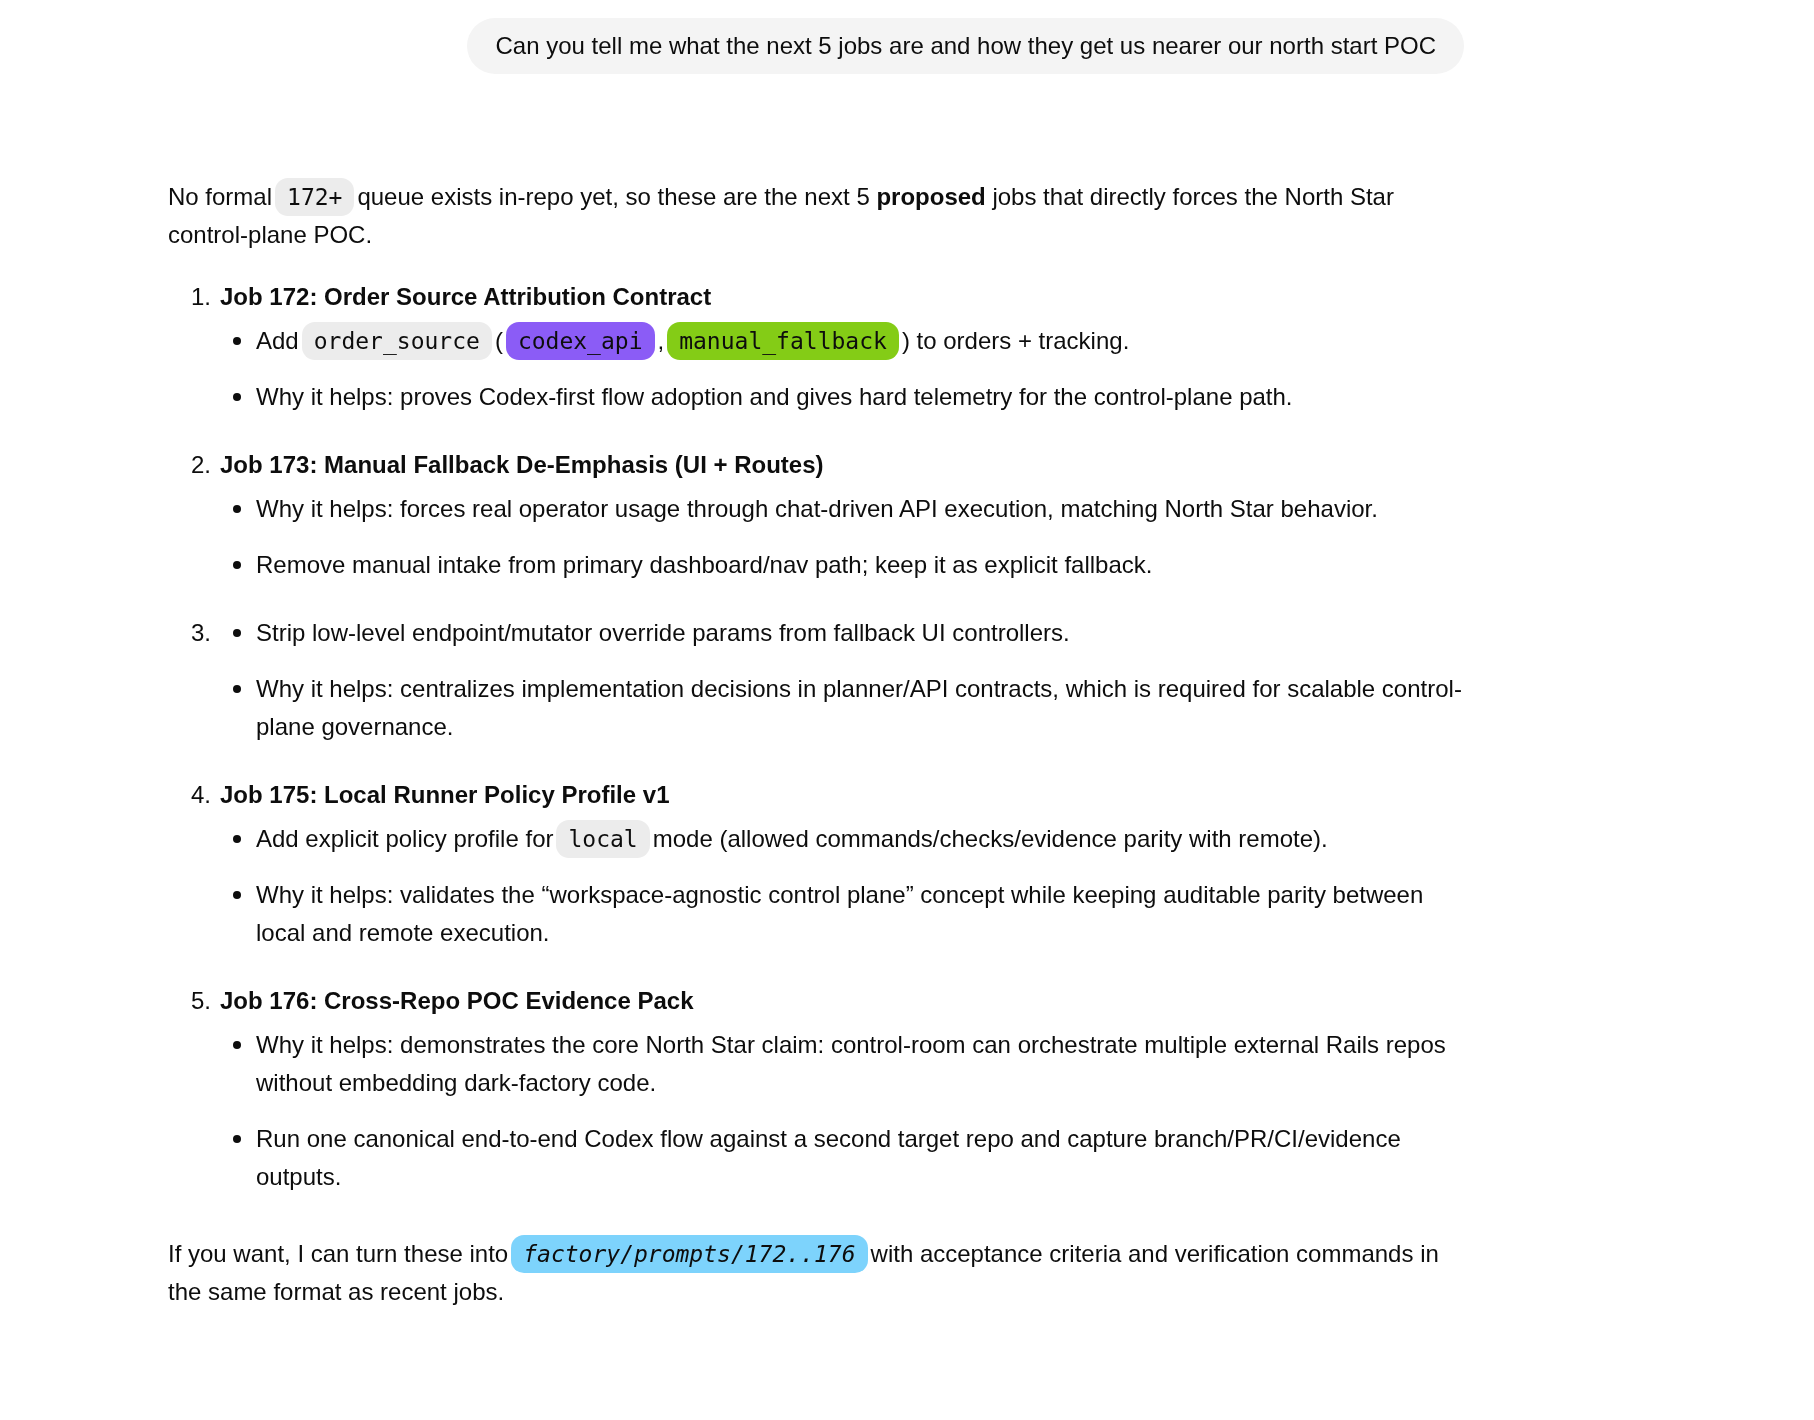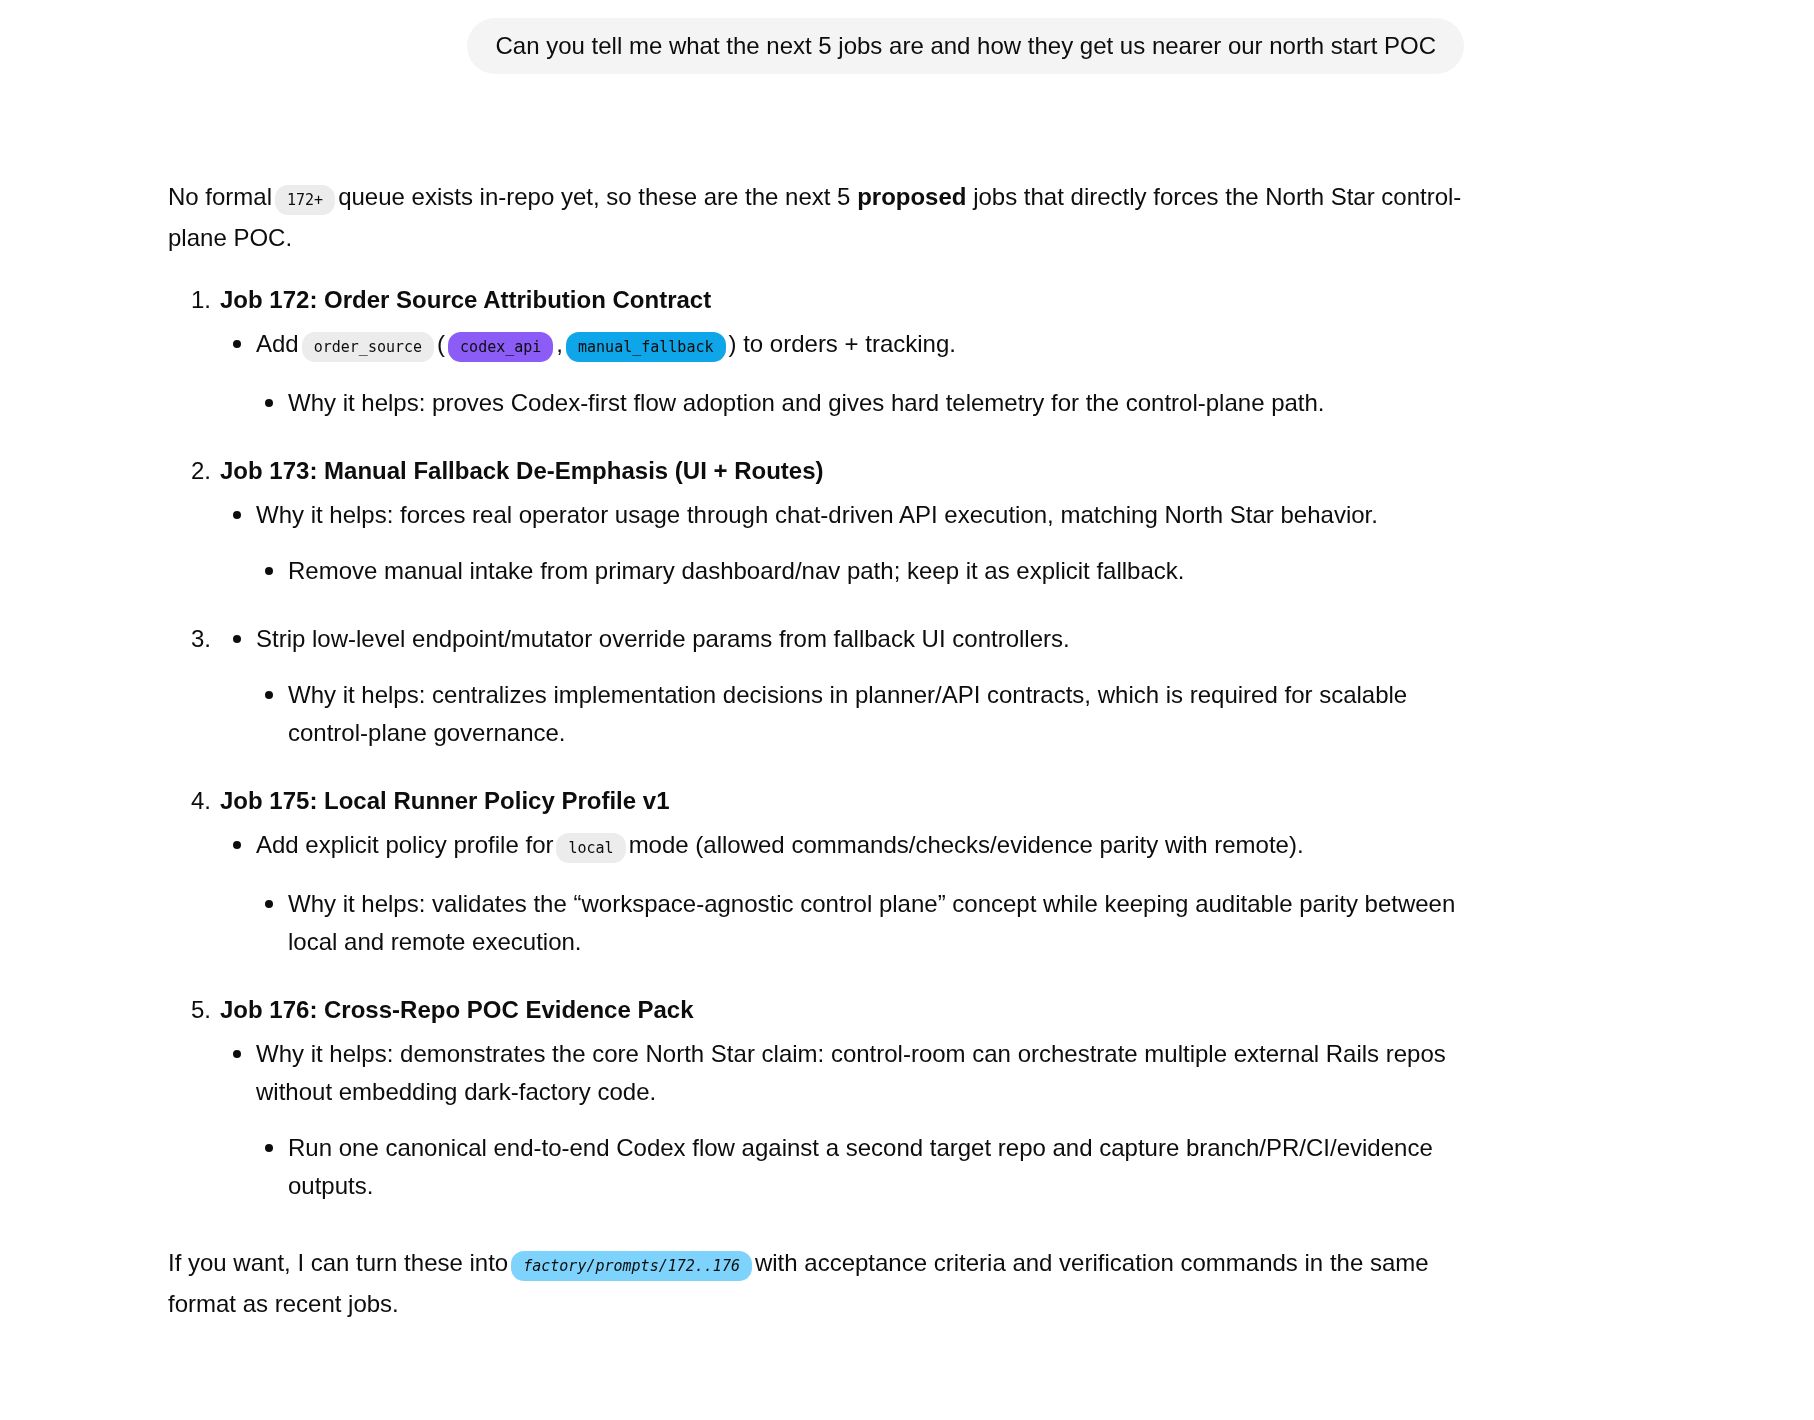--- a/index.html
+++ b/index.html
@@ -40,21 +40,21 @@
     line-height: 38px;
     max-width: 1480px;
   }
   .para { margin: 0; }
   .intro { margin: 0 0 24px 0; }
   .outro { margin: 39px 0 0 0; }
   .b, .job-title { font-weight: 700; }
   
   .chip {
     font-family: "DejaVu Sans Mono", "Liberation Mono", monospace;
-    font-size: 15px;
+    font-size: 23px;
     background: #ececec;
     border-radius: 13px;
     padding: 6px 12px;
     margin: 0 3px;
     white-space: nowrap;
     color: #0d0d0d;
   }
   
   ol.jobs {
     list-style: none;
@@ -78,21 +78,21 @@
   
   ul.bullets {
     list-style: none;
     margin: 6px 0 0 0;
     padding: 0 0 0 36px;
   }
   ul.bullets li {
     position: relative;
     margin: 0 0 18px 0;
   }
-  ul.bullets li:last-child { margin-bottom: 0; margin-left: 32px; }
+  ul.bullets li:last-child { margin-bottom: 0; }
   ul.bullets li::before {
     content: "";
     position: absolute;
     left: -23px;
     top: 15px;
     width: 8px;
     height: 8px;
     border-radius: 50%;
     background: #0d0d0d;
   }
@@ -104,21 +104,21 @@
 
   <div class="user-row">
     <div class="user-bubble" style="background: rgb(244, 244, 244);">Can you tell me what the next 5 jobs are and how they get us nearer our north start POC</div>
   </div>
 
   <div class="assistant">
     <p class="para intro"><span>No formal</span><span class="chip" style="background: rgb(236, 236, 236);">172+</span><span>queue exists in-repo yet, so these are the next 5 </span><span class="b">proposed</span><span> jobs that directly forces the North Star control-plane POC.</span></p>
 
     <ol class="jobs" id="jobs-list">
         <li class="job"><strong class="job-title">Job 172: Order Source Attribution Contract</strong><ul class="bullets">
-            <li><span>Add</span><span class="chip" style="background: rgb(236, 236, 236);">order_source</span><span>(</span><span class="chip" style="background: #8b5cf6;">codex_api</span><span>,</span><span class="chip" style="background: #0ea5e9;">manual_fallback</span><span>) to orders + tracking.</span></li>
+            <li><span>Add</span><span class="chip" style="background: rgb(236, 236, 236);">order_source</span><span>(</span><span class="chip" style="background: #8b5cf6;">codex_api</span><span>,</span><span class="chip" style="background: #84cc16;">manual_fallback</span><span>) to orders + tracking.</span></li>
             <li><span>Why it helps: proves Codex-first flow adoption and gives hard telemetry for the control-plane path.</span></li>
           </ul></li>
         <li class="job"><strong class="job-title">Job 173: Manual Fallback De-Emphasis (UI + Routes)</strong><ul class="bullets">
             <li><span>Why it helps: forces real operator usage through chat-driven API execution, matching North Star behavior.</span></li>
             <li><span>Remove manual intake from primary dashboard/nav path; keep it as explicit fallback.</span></li>
           </ul></li>
         <li class="job"><ul class="bullets">
             <li><span>Strip low-level endpoint/mutator override params from fallback UI controllers.</span></li>
             <li><span>Why it helps: centralizes implementation decisions in planner/API contracts, which is required for scalable control-plane governance.</span></li>
           </ul></li>

